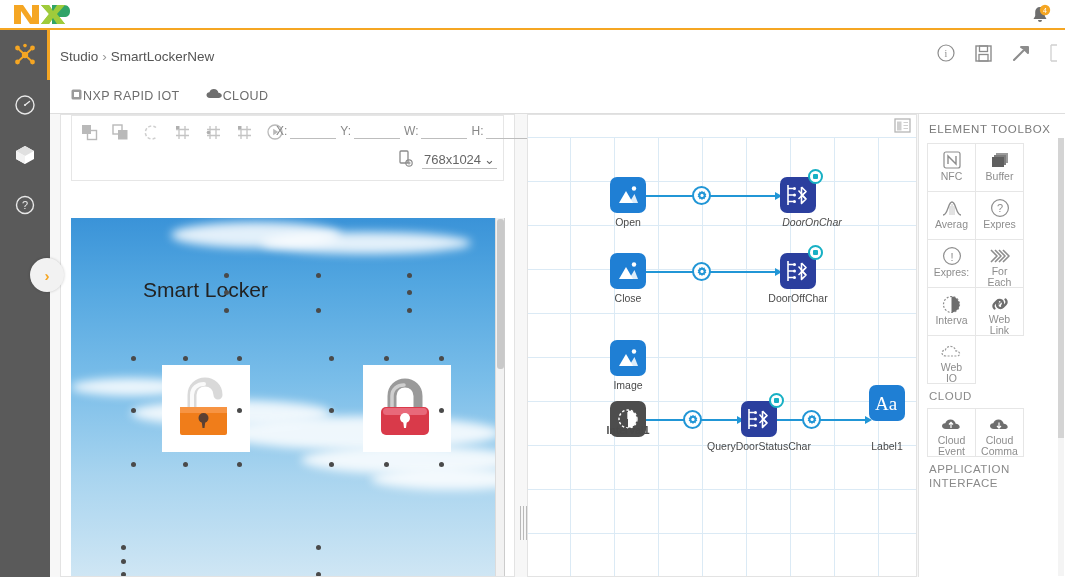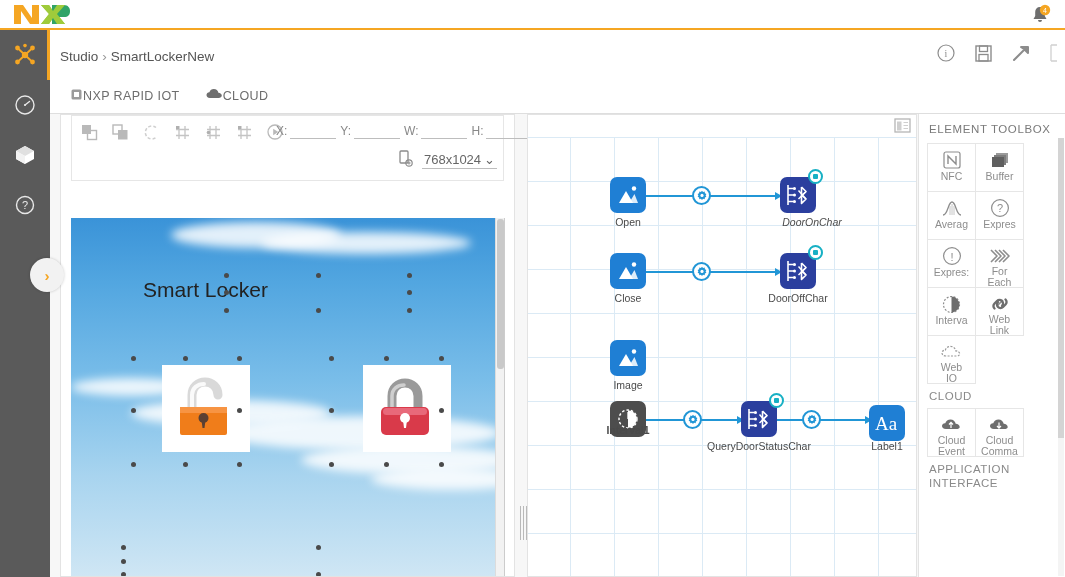--- a/index.html
+++ b/index.html
@@ -643,21 +643,21 @@
           </div>
           <div class="node-label" style="left:231px; top:303px;">QueryDoorStatusChar</div>
 
           <div class="cog" style="left:274px; top:273px;">
             <svg width="12" height="12" viewBox="0 0 12 12">
               <path d="M6 0.8 L7.1 2 L8.7 1.6 L8.9 3.3 L10.4 4 L9.6 5.4 L10.4 6.8 L8.9 7.5 L8.7 9.2 L7.1 8.8 L6 10 L4.9 8.8 L3.3 9.2 L3.1 7.5 L1.6 6.8 L2.4 5.4 L1.6 4 L3.1 3.3 L3.3 1.6 L4.9 2 Z" fill="#2196d6"></path>
               <circle cx="6" cy="5.4" r="1.6" fill="#ffffff"></circle>
             </svg>
           </div>
 
-          <div class="node lbl" style="left:341px; top:268px;">
+          <div class="node lbl" style="left:341px; top:248px;">
             <svg width="26" height="24" viewBox="0 0 26 24">
               <text x="1" y="19" font-size="19" fill="#ffffff" font-family="Liberation Serif, serif">Aa</text>
             </svg>
           </div>
           <div class="node-label" style="left:359px; top:303px;">Label1</div>
         </div>
       </div>
 
       <div class="toolbox">
         <div class="tb-title">ELEMENT TOOLBOX</div>

